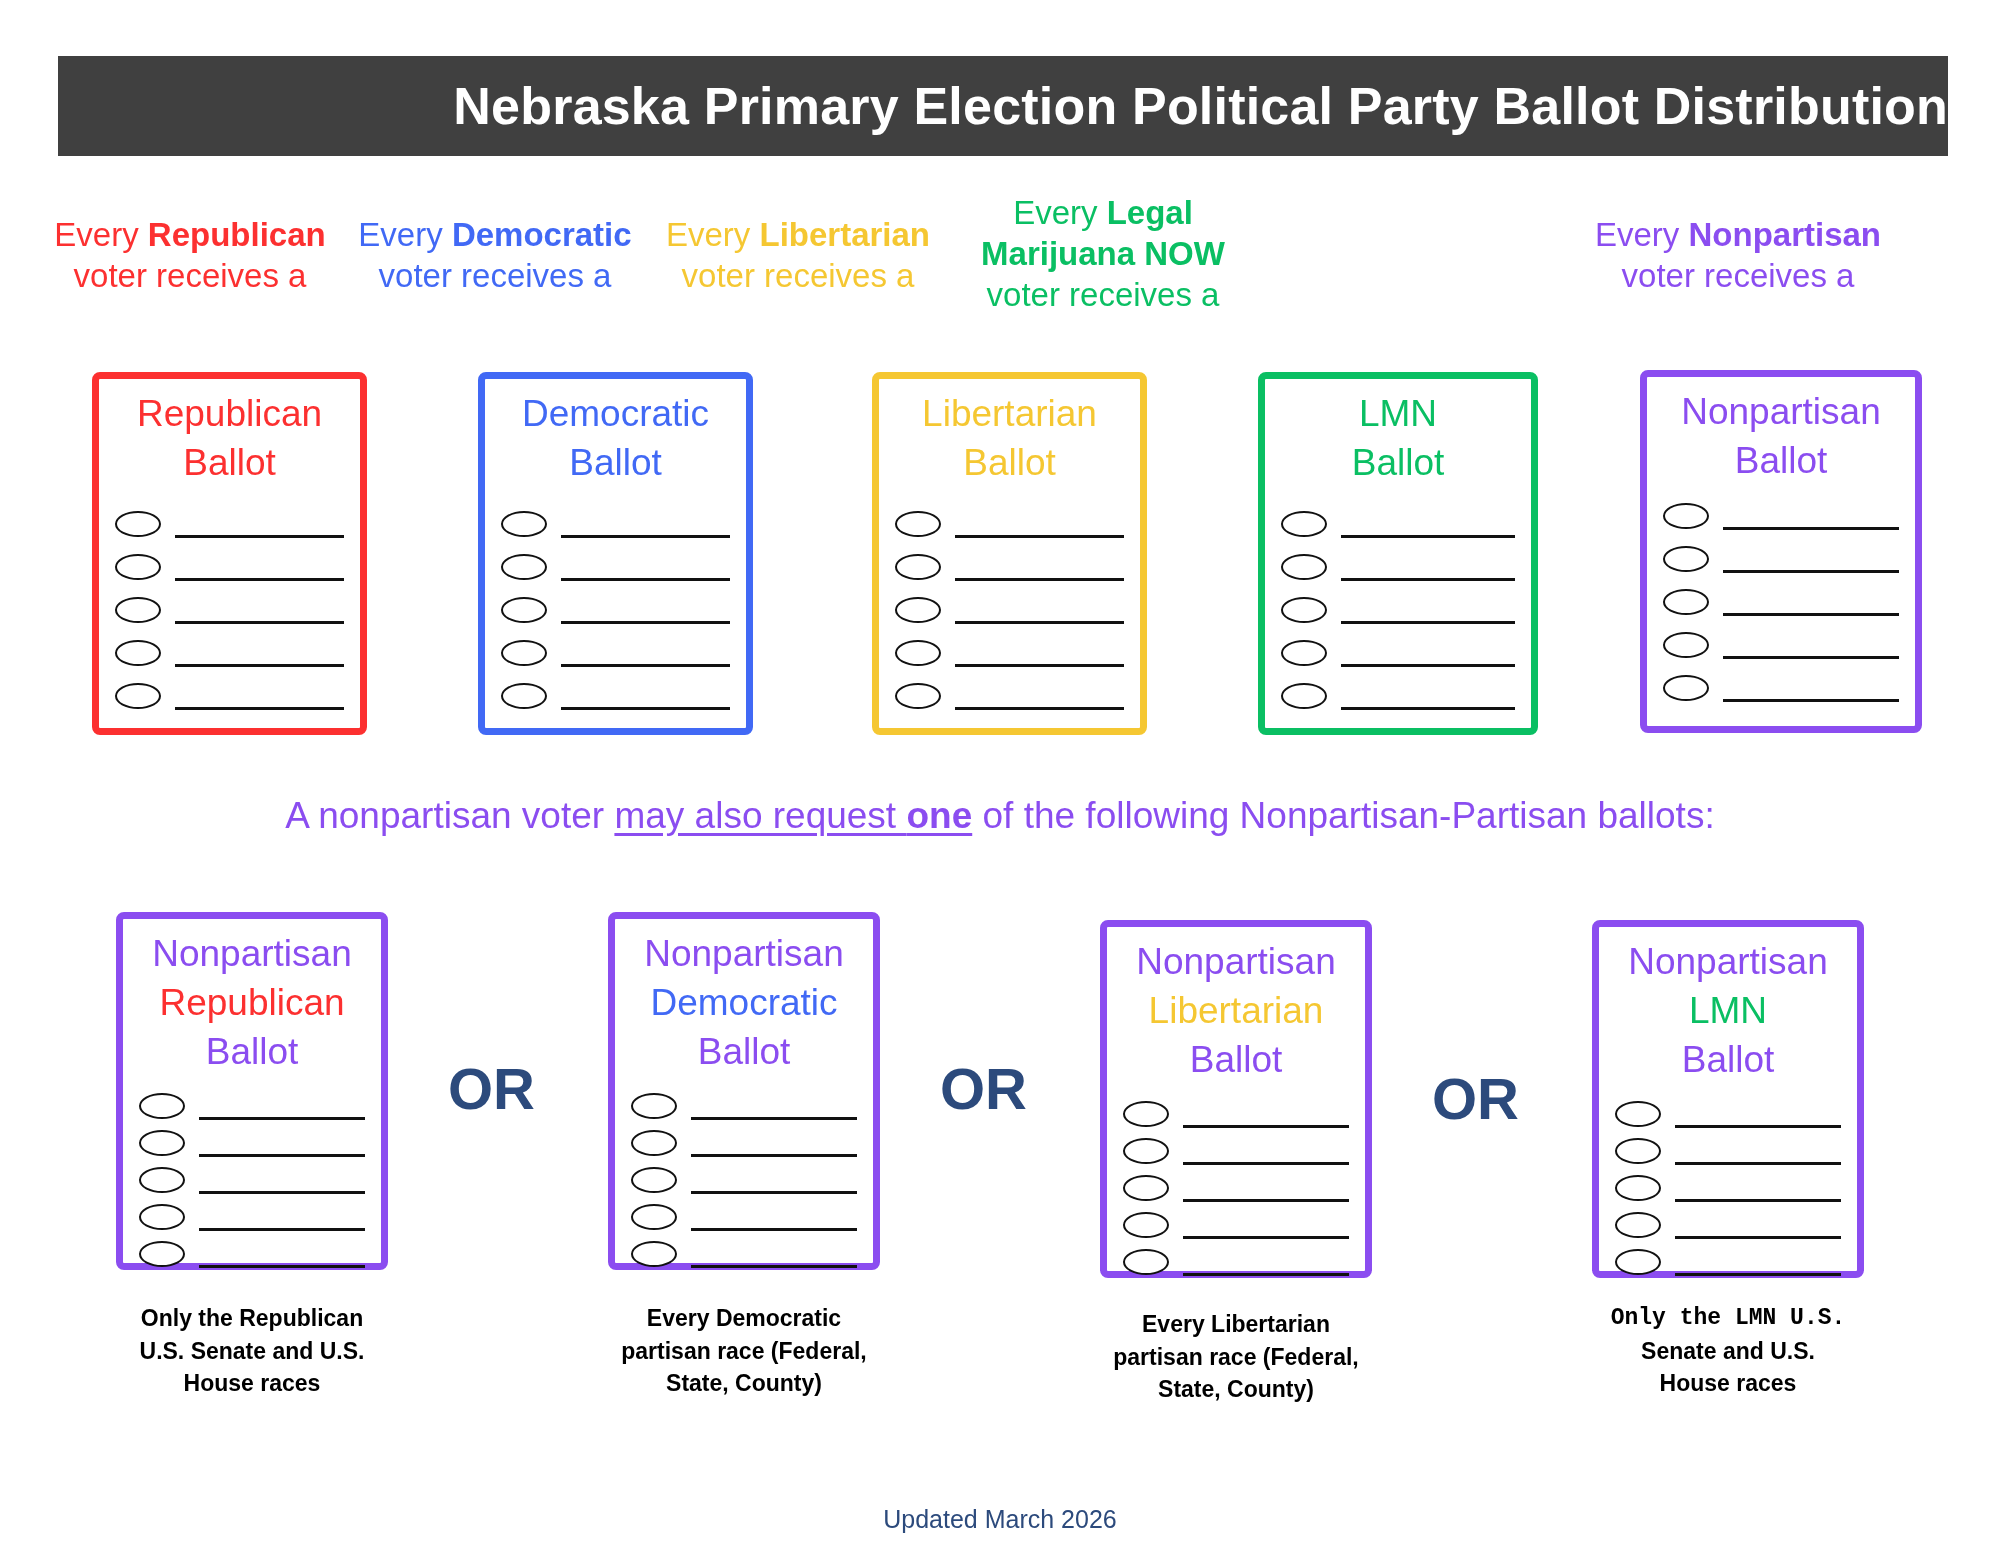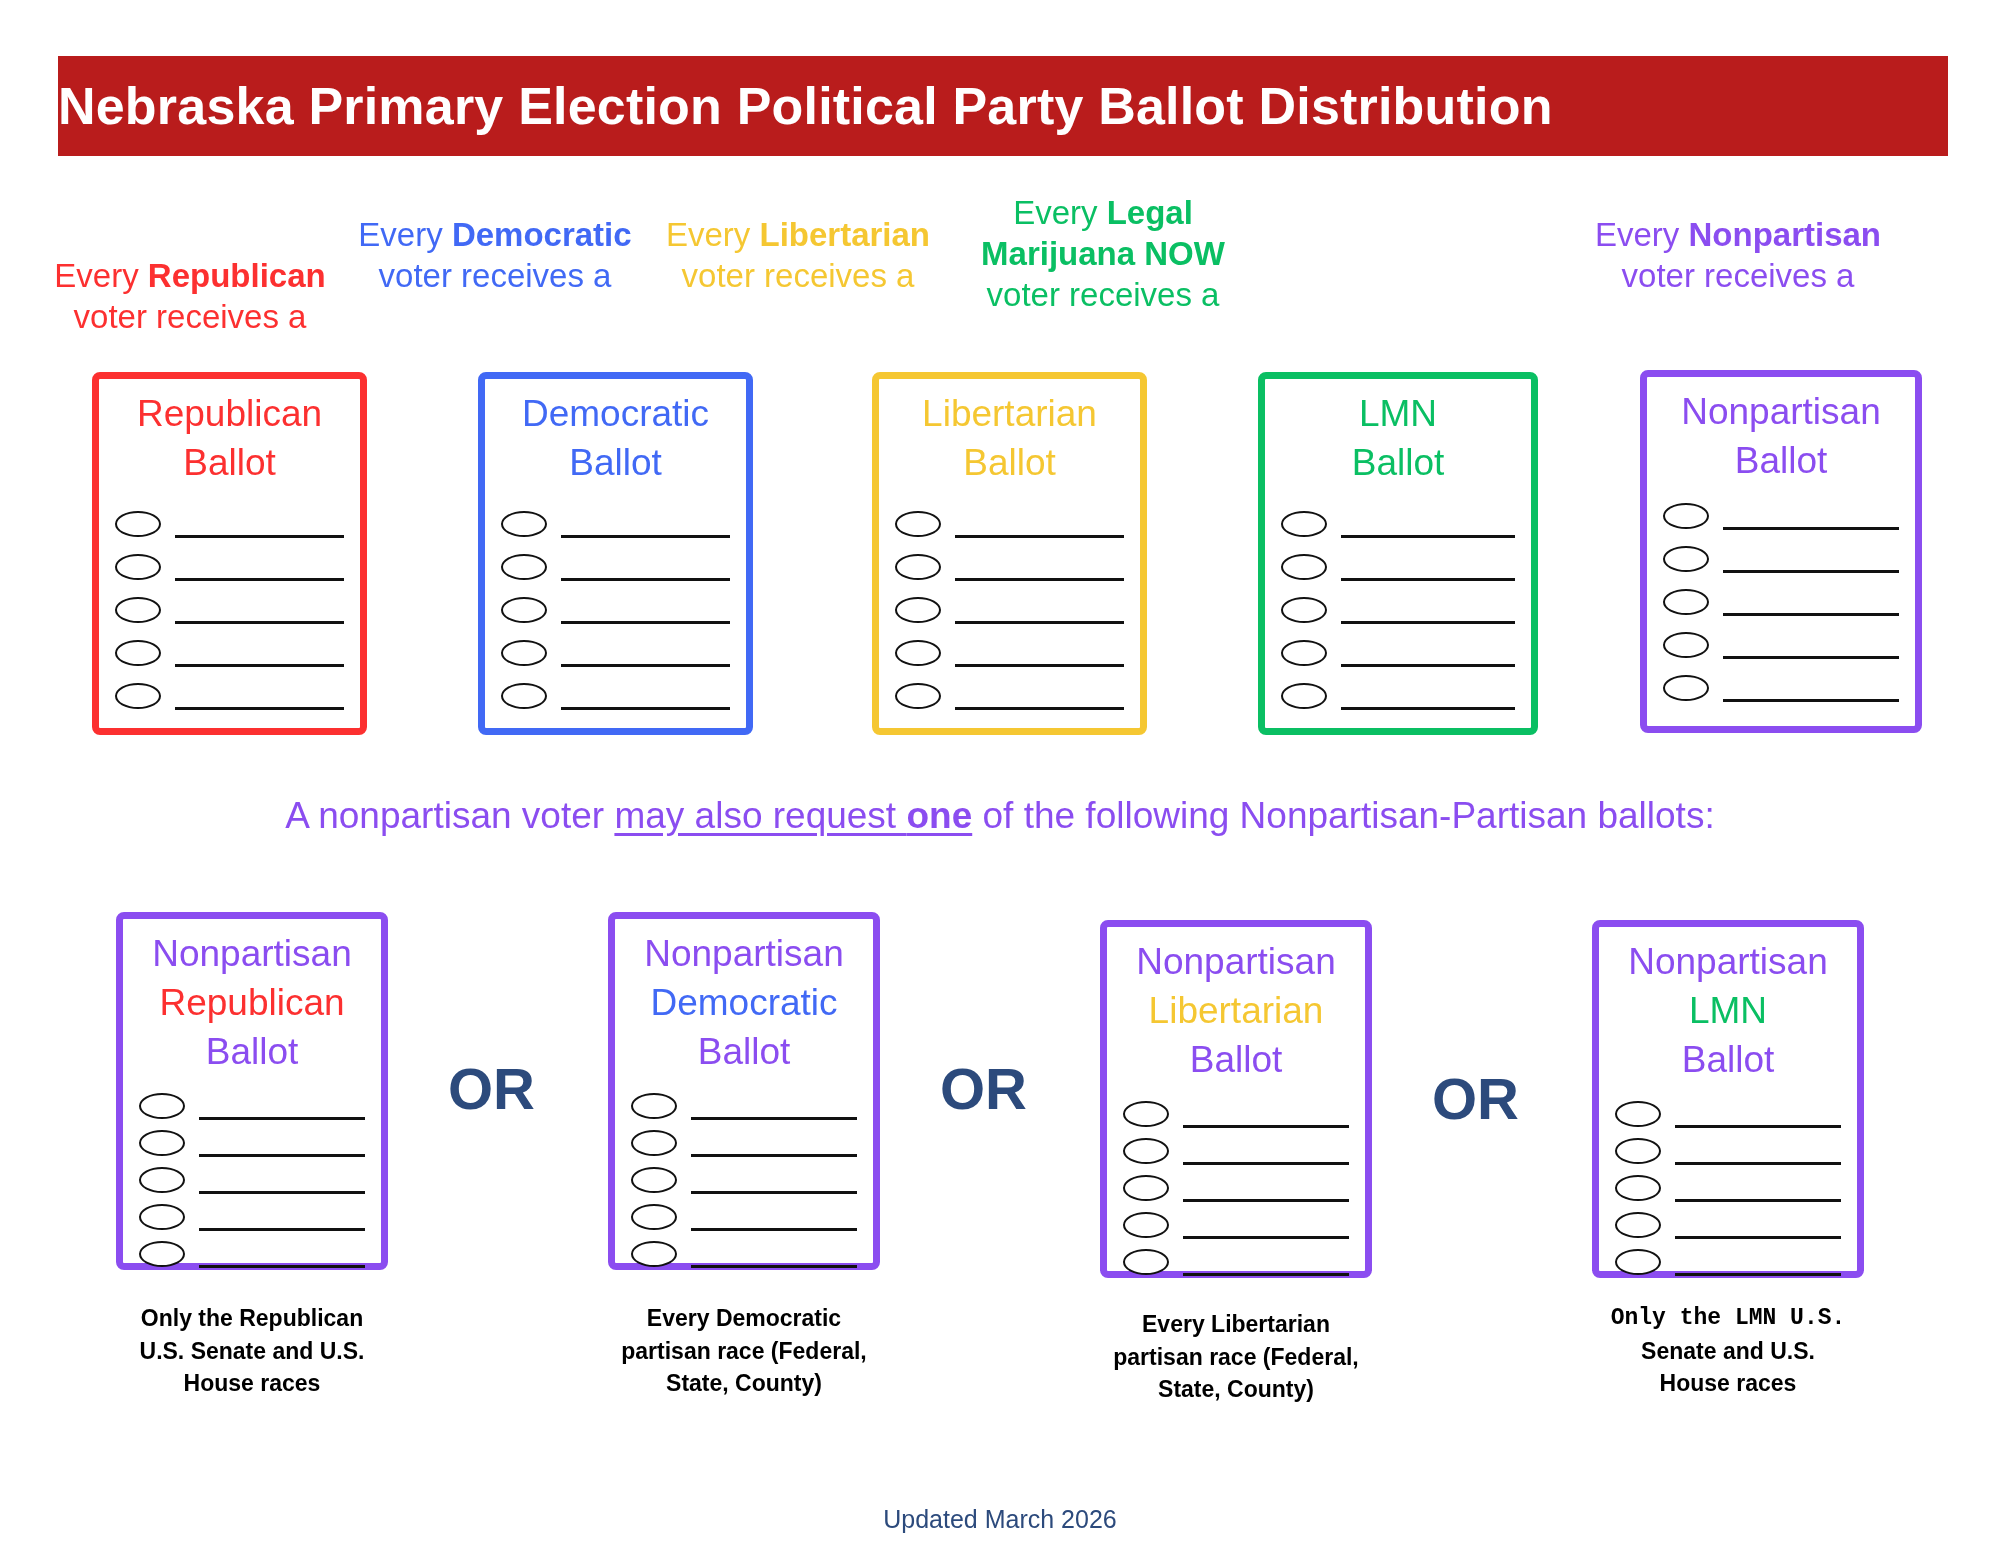--- a/index.html
+++ b/index.html
@@ -19,24 +19,24 @@
     background: #ffffff;
   }
 
   
   .title-bar {
     position: absolute;
     left: 58px;
     top: 56px;
     width: 1890px;
     height: 100px;
-    background: #b91c1c;
+    background: #404040;
     display: flex;
     align-items: center;
-    justify-content: flex-start;
+    justify-content: flex-end;
   }
   .title-bar .title-text {
     color: #ffffff;
     font-size: 52px;
     font-weight: bold;
     letter-spacing: 0.2px;
     white-space: nowrap;
   }
 
   
@@ -154,21 +154,21 @@
 </head>
 <body>
 
 <div class="page">
 
   <div class="title-bar">
     <span class="title-text">Nebraska Primary Election Political Party Ballot Distribution</span>
   </div>
 
   <div class="top-headers" id="top-headers">
-      <div class="top-header" style="left: 40px; top: 0px; width: 300px; color: rgb(252, 48, 48); margin-top: 41px;"><span>Every </span><span class="b">Republican</span><br><span>voter receives a</span></div>
+      <div class="top-header" style="left: 40px; top: 0px; width: 300px; color: rgb(252, 48, 48);"><span>Every </span><span class="b">Republican</span><br><span>voter receives a</span></div>
       <div class="top-header" style="left: 345px; top: 0px; width: 300px; color: rgb(65, 105, 245);"><span>Every </span><span class="b">Democratic</span><br><span>voter receives a</span></div>
       <div class="top-header" style="left: 648px; top: 0px; width: 300px; color: rgb(245, 199, 50);"><span>Every </span><span class="b">Libertarian</span><br><span>voter receives a</span></div>
       <div class="top-header" style="left: 948px; top: -22px; width: 310px; color: rgb(10, 191, 99);"><span>Every </span><span class="b">Legal Marijuana NOW</span><br><span>voter receives a</span></div>
       <div class="top-header" style="left: 1558px; top: 0px; width: 360px; color: rgb(139, 77, 240);"><span>Every </span><span class="b">Nonpartisan</span><br><span>voter receives a</span></div>
     </div>
 
   <div id="top-ballots">
       <div class="ballot" style="left: 92px; top: 372px; width: 275px; height: 363px; border: 7px solid rgb(252, 48, 48);">
         <div class="ballot-title">
           <span class="line" style="color: rgb(252, 48, 48);">Republican</span>

